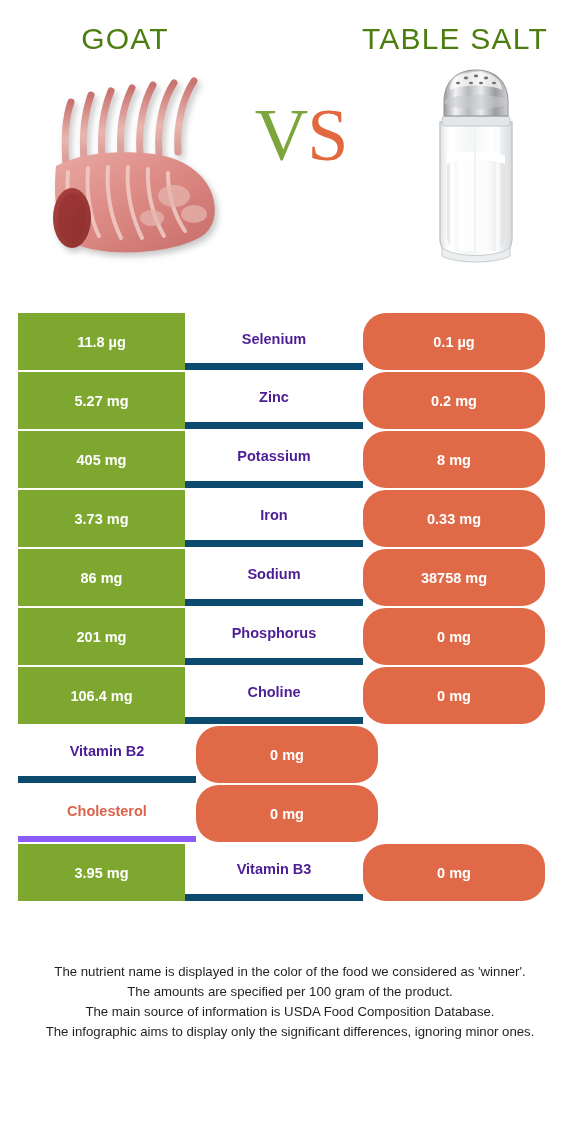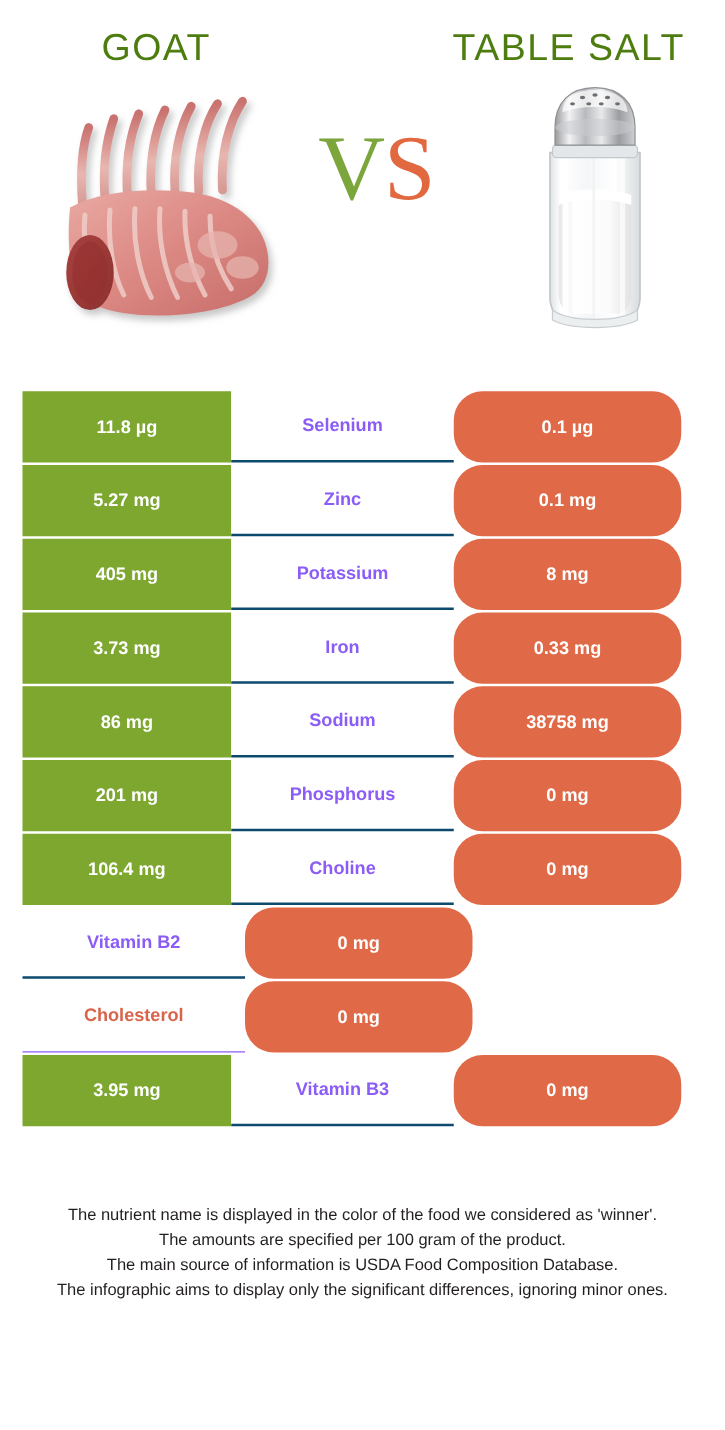--- a/index.html
+++ b/index.html
@@ -99,28 +99,28 @@
     box-sizing: border-box;
   }
   .cell.left {
     width: 167px;
     background: #7DA72F;
     color: #ffffff;
   }
   .cell.mid {
     width: 178px;
     background: #ffffff;
-    color: #8b5cf6;
-    border-bottom: 2px solid #0c4a6e;
+    color: #4c1d95;
+    border-bottom: 7px solid #0c4a6e;
     height: 57px;
   }
   .row:first-child .cell.mid { border-top: 1px solid #ffffff; }
   .cell.mid.cholesterol {
     color: #D9644A;
-    border-bottom: 1px solid #8b5cf6;
+    border-bottom: 6px solid #8b5cf6;
   }
   .cell.right {
     width: 182px;
     background: #E06A47;
     color: #ffffff;
     border-radius: 23px;
   }
 
   
   .footer {
@@ -279,21 +279,21 @@
 
   <div class="row">
     <div class="cell left">11.8 µg</div>
     <div class="cell mid">Selenium</div>
     <div class="cell right">0.1 µg</div>
   </div>
 
   <div class="row">
     <div class="cell left">5.27 mg</div>
     <div class="cell mid">Zinc</div>
-    <div class="cell right">0.1 mg</div>
+    <div class="cell right">0.2 mg</div>
   </div>
 
   <div class="row">
     <div class="cell left">405 mg</div>
     <div class="cell mid">Potassium</div>
     <div class="cell right">8 mg</div>
   </div>
 
   <div class="row">
     <div class="cell left">3.73 mg</div>

